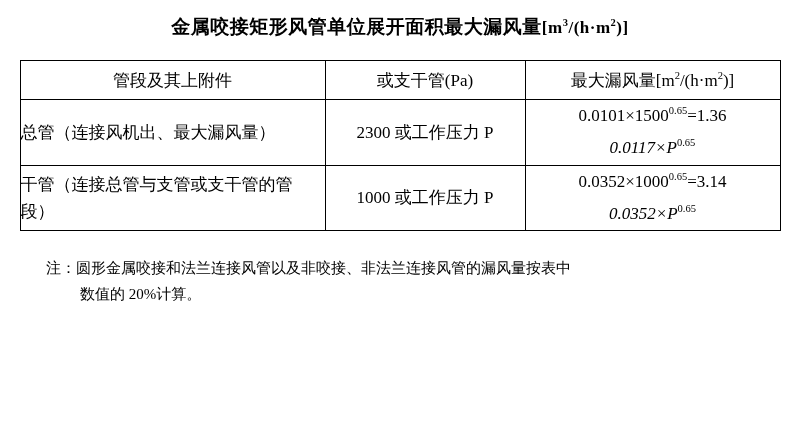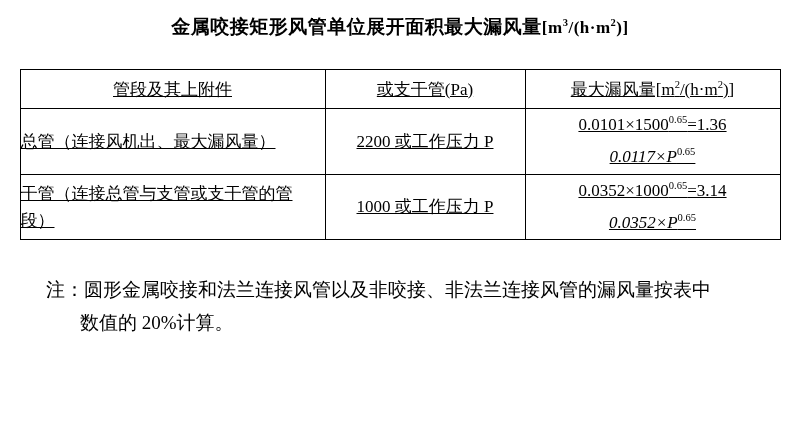--- a/index.html
+++ b/index.html
@@ -35,23 +35,22 @@
     font-size: 17px;
   }
   sup {
     font-size: 0.62em;
     vertical-align: super;
     line-height: 0;
   }
   table.leak {
     border-collapse: collapse;
     width: 760px;
-    margin: 17px auto;
+    margin: 8px auto;
     table-layout: fixed;
-    text-decoration: underline;
   }
   table.leak td, table.leak th {
     border: 1px solid #000000;
     padding: 0;
     font-weight: normal;
     font-size: 17px;
     vertical-align: middle;
   }
   table.leak thead th {
     height: 38px;
@@ -79,21 +78,21 @@
     line-height: 1.9;
   }
   .c3 .line1, .c3 .line2 {
     white-space: nowrap;
   }
   .italic { font-style: italic; }
   .note {
     width: 760px;
     margin: 0 auto;
     padding-top: 16px;
-    font-size: 19px;
+    font-size: 15px;
     line-height: 1.75;
   }
   .note .l1 { padding-left: 26px; text-indent: 0; }
   .note .l2 { padding-left: 60px; }
   .nowrap { white-space: nowrap; }
 </style>
 </head>
 <body>
 
 <div class="page">
@@ -114,21 +113,21 @@
         <th>或支干管(Pa)</th>
         <th>
           <span class="nowrap"><span>最大漏风量[m</span><sup>2</sup><span>/(h·m</span><sup>2</sup><span>)]</span></span>
         </th>
       </tr>
     </thead>
     <tbody>
 
       <tr>
         <td class="c1">总管（连接风机出、最大漏风量）</td>
-        <td class="c2">2200 或工作压力 P</td>
+        <td class="c2">2300 或工作压力 P</td>
         <td class="c3">
           <div class="line1"><span>0.0101×1500</span><sup>0.65</sup><span>=1.36</span></div>
           <div class="line2"><span class="italic">0.0117×P</span><sup>0.65</sup></div>
         </td>
       </tr>
 
       <tr>
         <td class="c1">干管（连接总管与支管或支干管的管段）</td>
         <td class="c2">1000 或工作压力 P</td>
         <td class="c3">

